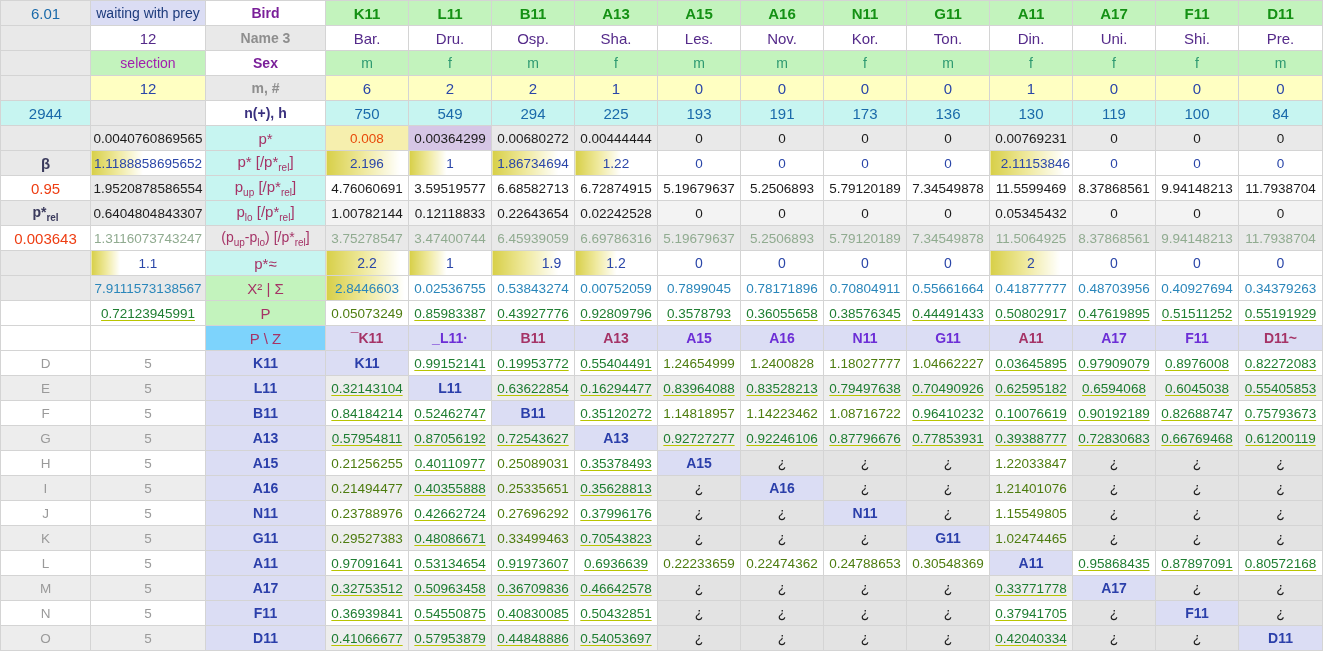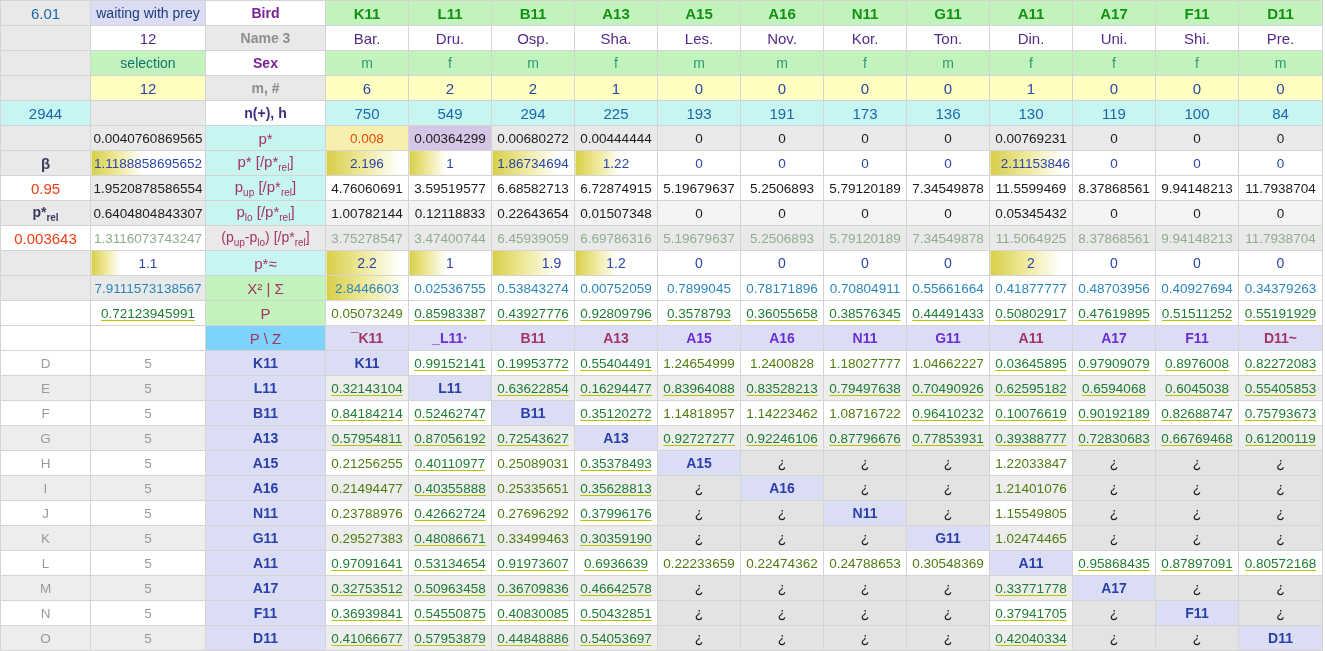--- a/index.html
+++ b/index.html
@@ -13,21 +13,21 @@
   
   .c-nv{color:#2a46a8;} .c-bl{color:#1a6aaa;} .c-tl{color:#2a86ba;}
   .c-sg{color:#90ab90;} .c-gl{color:#1e7d31;} .c-pu{color:#4d7c0f;}
   .c-vi{color:#6c2ed6;margin-left:28px;} .c-mr{color:#a53366;} .c-rd{color:#ee3d12;}
   .c-or{color:#e84a0a;} .c-dg{color:#149114;font-weight:bold;}
   .c-sx{color:#2d9970;} .c-gy{color:#8e8e8e;font-weight:bold;}
   .c-bk{color:#1c1c1c;} .c-lp{color:#7a1f99;font-weight:bold;}
   .c-pn{color:#552a8a;} .c-nl{color:#39307e;font-weight:bold;}
   .c-bn{color:#2b3faa;font-weight:bold;} .c-lt{color:#9a9a9a;}
   .c-wt{color:#1d3b7c;} .c-dk{color:#3a3a5c;font-weight:bold;}
-  .c-sel{color:#0f766e;}
+  .c-sel{color:#a21caf;}
   
   .b-g{background:#e9e9e9;} .b-g2{background:#ededed;} .b-lg{background:#f3f3f3;}
   .b-qg{background:#e3e3e3;} .b-gr{background:#c3f3bd;} .b-cy{background:#c7f5f1;}
   .b-ye{background:#ffffc2;} .b-lv{background:#dbddf4;} .b-li{background:#d6c6e6;}
   .b-py{background:#f6efae;} .b-yg{background:#7dd3fc;}
   .u{text-decoration:underline;text-decoration-color:#b9c400;text-underline-offset:2px;}
 </style>
 </head>
 <body>
 
@@ -186,21 +186,21 @@
         <td class="c-bk">9.94148213</td>
         <td class="c-bk">11.7938704</td>
       </tr>
       <tr>
         <td class="c-dk b-g fs14">p*<sub>rel</sub></td>
         <td class="c-bk b-g">0.6404804843307</td>
         <td class="c-mr b-cy fs15">p<sub>lo</sub> [/p*<sub>rel</sub>]</td>
         <td class="c-bk b-lg">1.00782144</td>
         <td class="c-bk b-lg">0.12118833</td>
         <td class="c-bk b-lg">0.22643654</td>
-        <td class="c-bk b-lg">0.01507348</td>
+        <td class="c-bk b-lg">0.02242528</td>
         <td class="c-bk b-lg">0</td>
         <td class="c-bk b-lg">0</td>
         <td class="c-bk b-lg">0</td>
         <td class="c-bk b-lg">0</td>
         <td class="c-bk b-lg">0.05345432</td>
         <td class="c-bk b-lg">0</td>
         <td class="c-bk b-lg">0</td>
         <td class="c-bk b-lg">0</td>
       </tr>
       <tr>
@@ -407,21 +407,21 @@
         <td class="c-bk b-qg fs14">¿</td>
         <td class="c-bk b-qg fs14">¿</td>
       </tr>
       <tr>
         <td class="c-lt b-g2">K</td>
         <td class="c-lt b-g2">5</td>
         <td class="c-bn b-lv fs14">G11</td>
         <td class="c-pu b-g2">0.29527383</td>
         <td class="c-gl u b-g2">0.48086671</td>
         <td class="c-pu b-g2">0.33499463</td>
-        <td class="c-gl u b-g2">0.30359190</td>
+        <td class="c-gl u b-g2">0.70543823</td>
         <td class="c-bk b-qg fs14">¿</td>
         <td class="c-bk b-qg fs14">¿</td>
         <td class="c-bk b-qg fs14">¿</td>
         <td class="c-bn b-lv fs14">G11</td>
         <td class="c-pu b-g2">1.02474465</td>
         <td class="c-bk b-qg fs14">¿</td>
         <td class="c-bk b-qg fs14">¿</td>
         <td class="c-bk b-qg fs14">¿</td>
       </tr>
       <tr>

